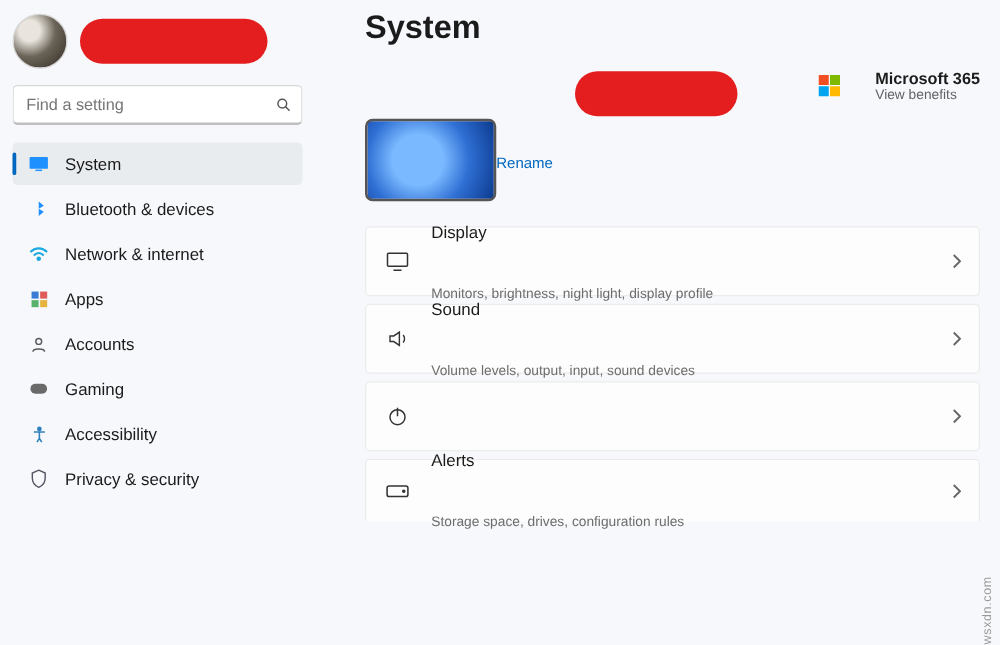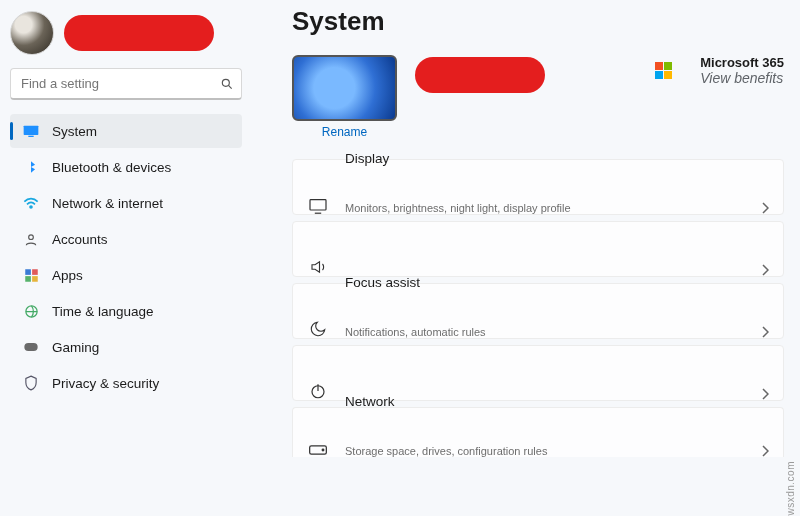--- a/index.html
+++ b/index.html
@@ -102,21 +102,21 @@
     padding-bottom: 18px;
   }
   .hero {
     display: flex;
     align-items: flex-start;
     gap: 18px;
     margin-bottom: 20px;
     padding-right: 12px;
   }
   .device-tile {
-    display: flex; flex-direction: column; align-items: center;
+    display: flex; flex-direction: row; align-items: center; margin-top: 40px;
   }
   .device-thumb {
     width: 105px; height: 66px;
     border: 2px solid #555;
     border-radius: 6px;
     background:
       radial-gradient(circle at 40% 50%, #7ab9ff 0 30%, #2f6fd4 60%, #0b3a8e 100%);
   }
   .device-rename {
     margin-top: 4px;
@@ -138,28 +138,28 @@
     display: grid;
     grid-template-columns: 8px 8px;
     grid-template-rows: 8px 8px;
     gap: 1px;
   }
   .ms365-logo span:nth-child(1){background:#f25022;}
   .ms365-logo span:nth-child(2){background:#7fba00;}
   .ms365-logo span:nth-child(3){background:#00a4ef;}
   .ms365-logo span:nth-child(4){background:#ffb900;}
   .ms365-text .t1 { font-weight:600; font-size:13px; }
-  .ms365-text .t2 { font-size:14px; color:#5f6368;font-style:italic; }
+  .ms365-text .t2 { font-size:11px; color:#5f6368; }
 
   .settings-list {
     display:flex; flex-direction: column; gap: 6px;
     padding-right: 12px;
   }
   .setting {
-    display:flex; align-items:flex-end;
+    display:flex; align-items:center;
     gap: 16px;
     background: #fdfdfe;
     border: 1px solid #ececec;
     border-radius: 4px;
     height: 56px;
     padding: 0 14px;
     cursor: pointer;
   }
   .setting-last { height: 50px; border-bottom: none; border-bottom-left-radius:0; border-bottom-right-radius:0;}
   .setting .ico {
@@ -220,54 +220,54 @@
         <svg width="16" height="14" viewBox="0 0 24 20" fill="none" stroke="#1aa8e0" stroke-width="2.5">
             <path d="M2 8c6-6 14-6 20 0"></path>
             <path d="M6 12c4-4 8-4 12 0"></path>
             <circle cx="12" cy="16" r="1.5" fill="#1aa8e0"></circle>
           </svg>
       </span>
       <span>Network &amp; internet</span>
     </div>
     <div class="nav-item">
       <span class="nav-icon">
-        <svg width="14" height="15" viewBox="0 0 24 24" fill="none" stroke="#5a5a5a" stroke-width="2">
-            <circle cx="12" cy="8" r="4"></circle>
-            <path d="M4 22c0-5 16-5 16 0"></path>
-          </svg>
-      </span>
-      <span>Accounts</span>
-    </div>
-    <div class="nav-item">
-      <span class="nav-icon">
         <svg width="15" height="15" viewBox="0 0 24 24">
             <rect x="2" y="2" width="9" height="9" fill="#3a7bd5"></rect>
             <rect x="13" y="2" width="9" height="9" fill="#e05a5a"></rect>
             <rect x="2" y="13" width="9" height="9" fill="#57b26b"></rect>
             <rect x="13" y="13" width="9" height="9" fill="#e6b43c"></rect>
           </svg>
       </span>
       <span>Apps</span>
     </div>
     <div class="nav-item">
       <span class="nav-icon">
-        <svg width="15" height="15" viewBox="0 0 24 24" fill="none" stroke="#4a6" stroke-width="2">
-            <circle cx="12" cy="12" r="9"></circle>
-            <path d="M12 3c4 5 4 13 0 18M3 12h18"></path>
-          </svg>
-      </span>
-      <span>Time &amp; language</span>
+        <svg width="14" height="15" viewBox="0 0 24 24" fill="none" stroke="#5a5a5a" stroke-width="2">
+            <circle cx="12" cy="8" r="4"></circle>
+            <path d="M4 22c0-5 16-5 16 0"></path>
+          </svg>
+      </span>
+      <span>Accounts</span>
     </div>
     <div class="nav-item">
       <span class="nav-icon">
         <svg width="16" height="12" viewBox="0 0 24 16" fill="#6a6a6a">
             <rect x="2" y="2" width="20" height="12" rx="6"></rect>
           </svg>
       </span>
       <span>Gaming</span>
+    </div>
+    <div class="nav-item">
+      <span class="nav-icon">
+        <svg width="15" height="15" viewBox="0 0 24 24" fill="none" stroke="#2e7fbf" stroke-width="2">
+            <circle cx="12" cy="5" r="2" fill="#2e7fbf"></circle>
+            <path d="M5 9h14M12 9v8l-3 5M12 17l3 5"></path>
+          </svg>
+      </span>
+      <span>Accessibility</span>
     </div>
     <div class="nav-item">
       <span class="nav-icon">
         <svg width="14" height="16" viewBox="0 0 24 28" fill="none" stroke="#556" stroke-width="2">
             <path d="M12 2l9 4v7c0 7-4 11-9 13-5-2-9-6-9-13V6z"></path>
           </svg>
       </span>
       <span>Privacy &amp; security</span>
     </div>
   </nav>
@@ -317,44 +317,32 @@
       </span>
     </div>
 
     <div class="setting">
       <span class="ico">
         <svg width="20" height="18" viewBox="0 0 24 24" fill="none" stroke="currentColor" stroke-width="1.5">
             <path d="M4 9v6h4l6 4V5l-6 4H4z"></path>
             <path d="M18 8c2 2 2 6 0 8"></path>
           </svg>
       </span>
+      <div>
+        <div class="title">Sound</div>
+        <div class="sub">Volume levels, output, input, sound devices</div>
+      </div>
       <span class="chev">
         <svg width="8" height="12" viewBox="0 0 8 12" fill="none" stroke="currentColor" stroke-width="1.5">
             <path d="M2 1l5 5-5 5"></path>
           </svg>
       </span>
     </div>
 
 
-    <div class="setting">
-      <span class="ico">
-        <svg width="18" height="18" viewBox="0 0 24 24" fill="none" stroke="currentColor" stroke-width="1.5">
-            <path d="M21 13A9 9 0 1 1 11 3a7 7 0 0 0 10 10z"></path>
-          </svg>
-      </span>
-      <div>
-        <div class="title">Focus assist</div>
-        <div class="sub">Notifications, automatic rules</div>
-      </div>
-      <span class="chev">
-        <svg width="8" height="12" viewBox="0 0 8 12" fill="none" stroke="currentColor" stroke-width="1.5">
-            <path d="M2 1l5 5-5 5"></path>
-          </svg>
-      </span>
-    </div>
 
     <div class="setting">
       <span class="ico">
         <svg width="18" height="18" viewBox="0 0 24 24" fill="none" stroke="currentColor" stroke-width="1.6">
             <circle cx="12" cy="13" r="8"></circle>
             <line x1="12" y1="3" x2="12" y2="12"></line>
           </svg>
       </span>
       <span class="chev">
         <svg width="8" height="12" viewBox="0 0 8 12" fill="none" stroke="currentColor" stroke-width="1.5">
@@ -364,21 +352,21 @@
     </div>
 
     <div class="setting setting-last">
       <span class="ico">
         <svg width="20" height="14" viewBox="0 0 24 14" fill="none" stroke="currentColor" stroke-width="1.5">
             <rect x="2" y="2" width="20" height="10" rx="2"></rect>
             <circle cx="18" cy="7" r="1" fill="currentColor"></circle>
           </svg>
       </span>
       <div>
-        <div class="title">Network</div>
+        <div class="title">Alerts</div>
         <div class="sub">Storage space, drives, configuration rules</div>
       </div>
       <span class="chev">
         <svg width="8" height="12" viewBox="0 0 8 12" fill="none" stroke="currentColor" stroke-width="1.5">
             <path d="M2 1l5 5-5 5"></path>
           </svg>
       </span>
     </div>
 
   </div>

